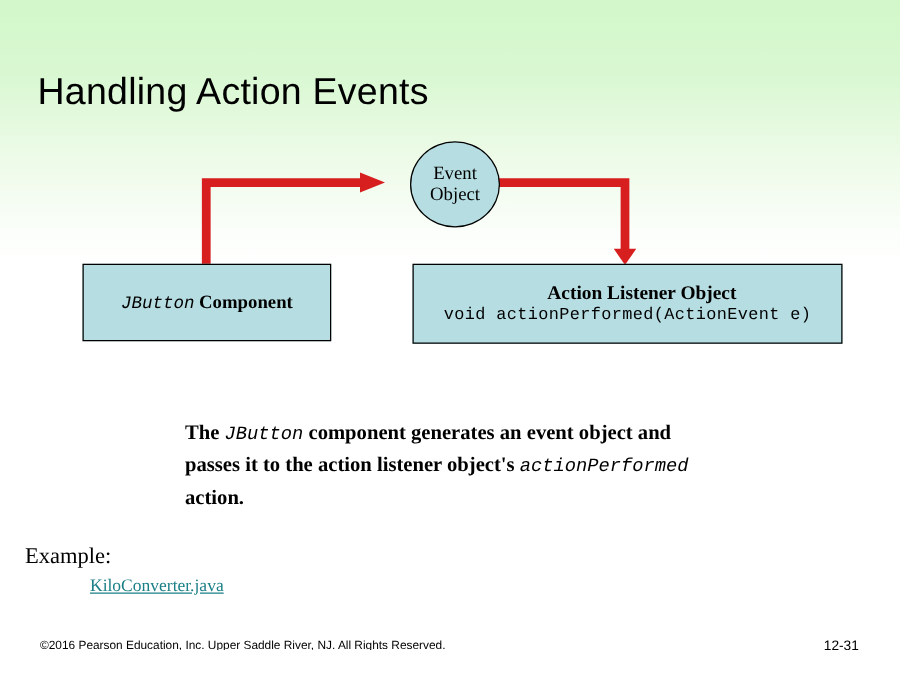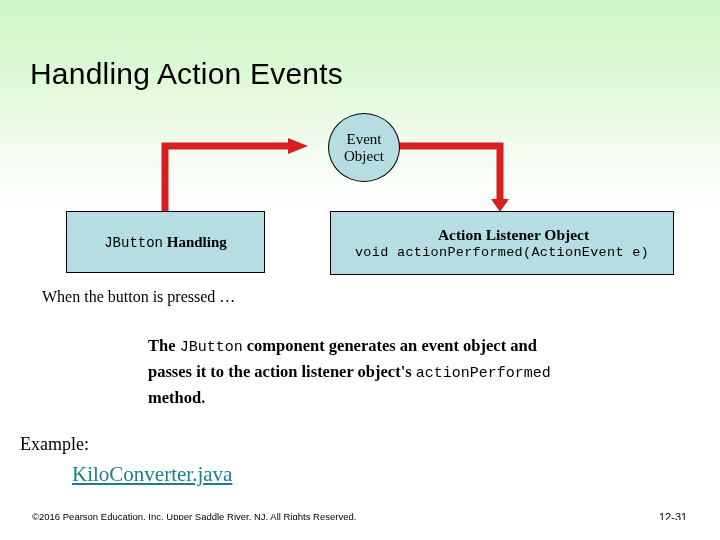--- a/index.html
+++ b/index.html
@@ -96,20 +96,21 @@
     line-height: 1.12;
   }
   .ellipse-line {
     font-family: "Liberation Serif", serif;
     font-size: 15px;
     color: #000000;
   }
 
   .mono {
     font-family: "Liberation Mono", monospace;
+    font-style: italic;
   }
   .serif-bold {
     font-family: "Liberation Serif", serif;
     font-weight: bold;
   }
 
   #jbutton-label {
     font-size: 15px;
     color: #000000;
     white-space: nowrap;
@@ -164,21 +165,21 @@
     top: 434px;
     font-family: "Liberation Serif", serif;
     font-size: 18px;
     color: #000000;
   }
   #example-link {
     position: absolute;
     left: 72px;
     top: 462px;
     font-family: "Liberation Serif", serif;
-    font-size: 21px;
+    font-size: 14px;
     color: #1a7f86;
     text-decoration: underline;
     cursor: pointer;
   }
 
   
   #footer-copyright {
     position: absolute;
     left: 32px;
     top: 511px;
@@ -219,34 +220,33 @@
       </g>
     </svg>
 
     <div class="ellipse-node">
       <span class="ellipse-line">Event</span>
       <span class="ellipse-line">Object</span>
     </div>
 
     <div class="node-box" id="jbutton-box">
       <div id="jbutton-label">
-        <span class="mono">JButton</span><span class="serif-bold"> Handling</span>
+        <span class="mono">JButton</span><span class="serif-bold"> Component</span>
       </div>
     </div>
 
     <div class="node-box" id="listener-box">
       <div id="listener-title" class="serif-bold">Action Listener Object</div>
       <div id="listener-sig">void actionPerformed(ActionEvent e)</div>
     </div>
 
   </div>
 
-  <div id="pressed-line">When the button is pressed …</div>
-
-  <div id="para"><span>The </span><span class="mono">JButton</span><span> component generates an event object and passes it to the action listener object's </span><span class="mono">actionPerformed</span><span> method.</span></div>
+
+  <div id="para"><span>The </span><span class="mono">JButton</span><span> component generates an event object and passes it to the action listener object's </span><span class="mono">actionPerformed</span><span> action.</span></div>
 
   <div id="example-label">Example:</div>
   <a id="example-link">KiloConverter.java</a>
 
   <div id="footer-copyright">©2016 Pearson Education, Inc. Upper Saddle River, NJ. All Rights Reserved.</div>
   <div id="footer-slide-number">12-31</div>
 
 </div>
 
 </body></html>

